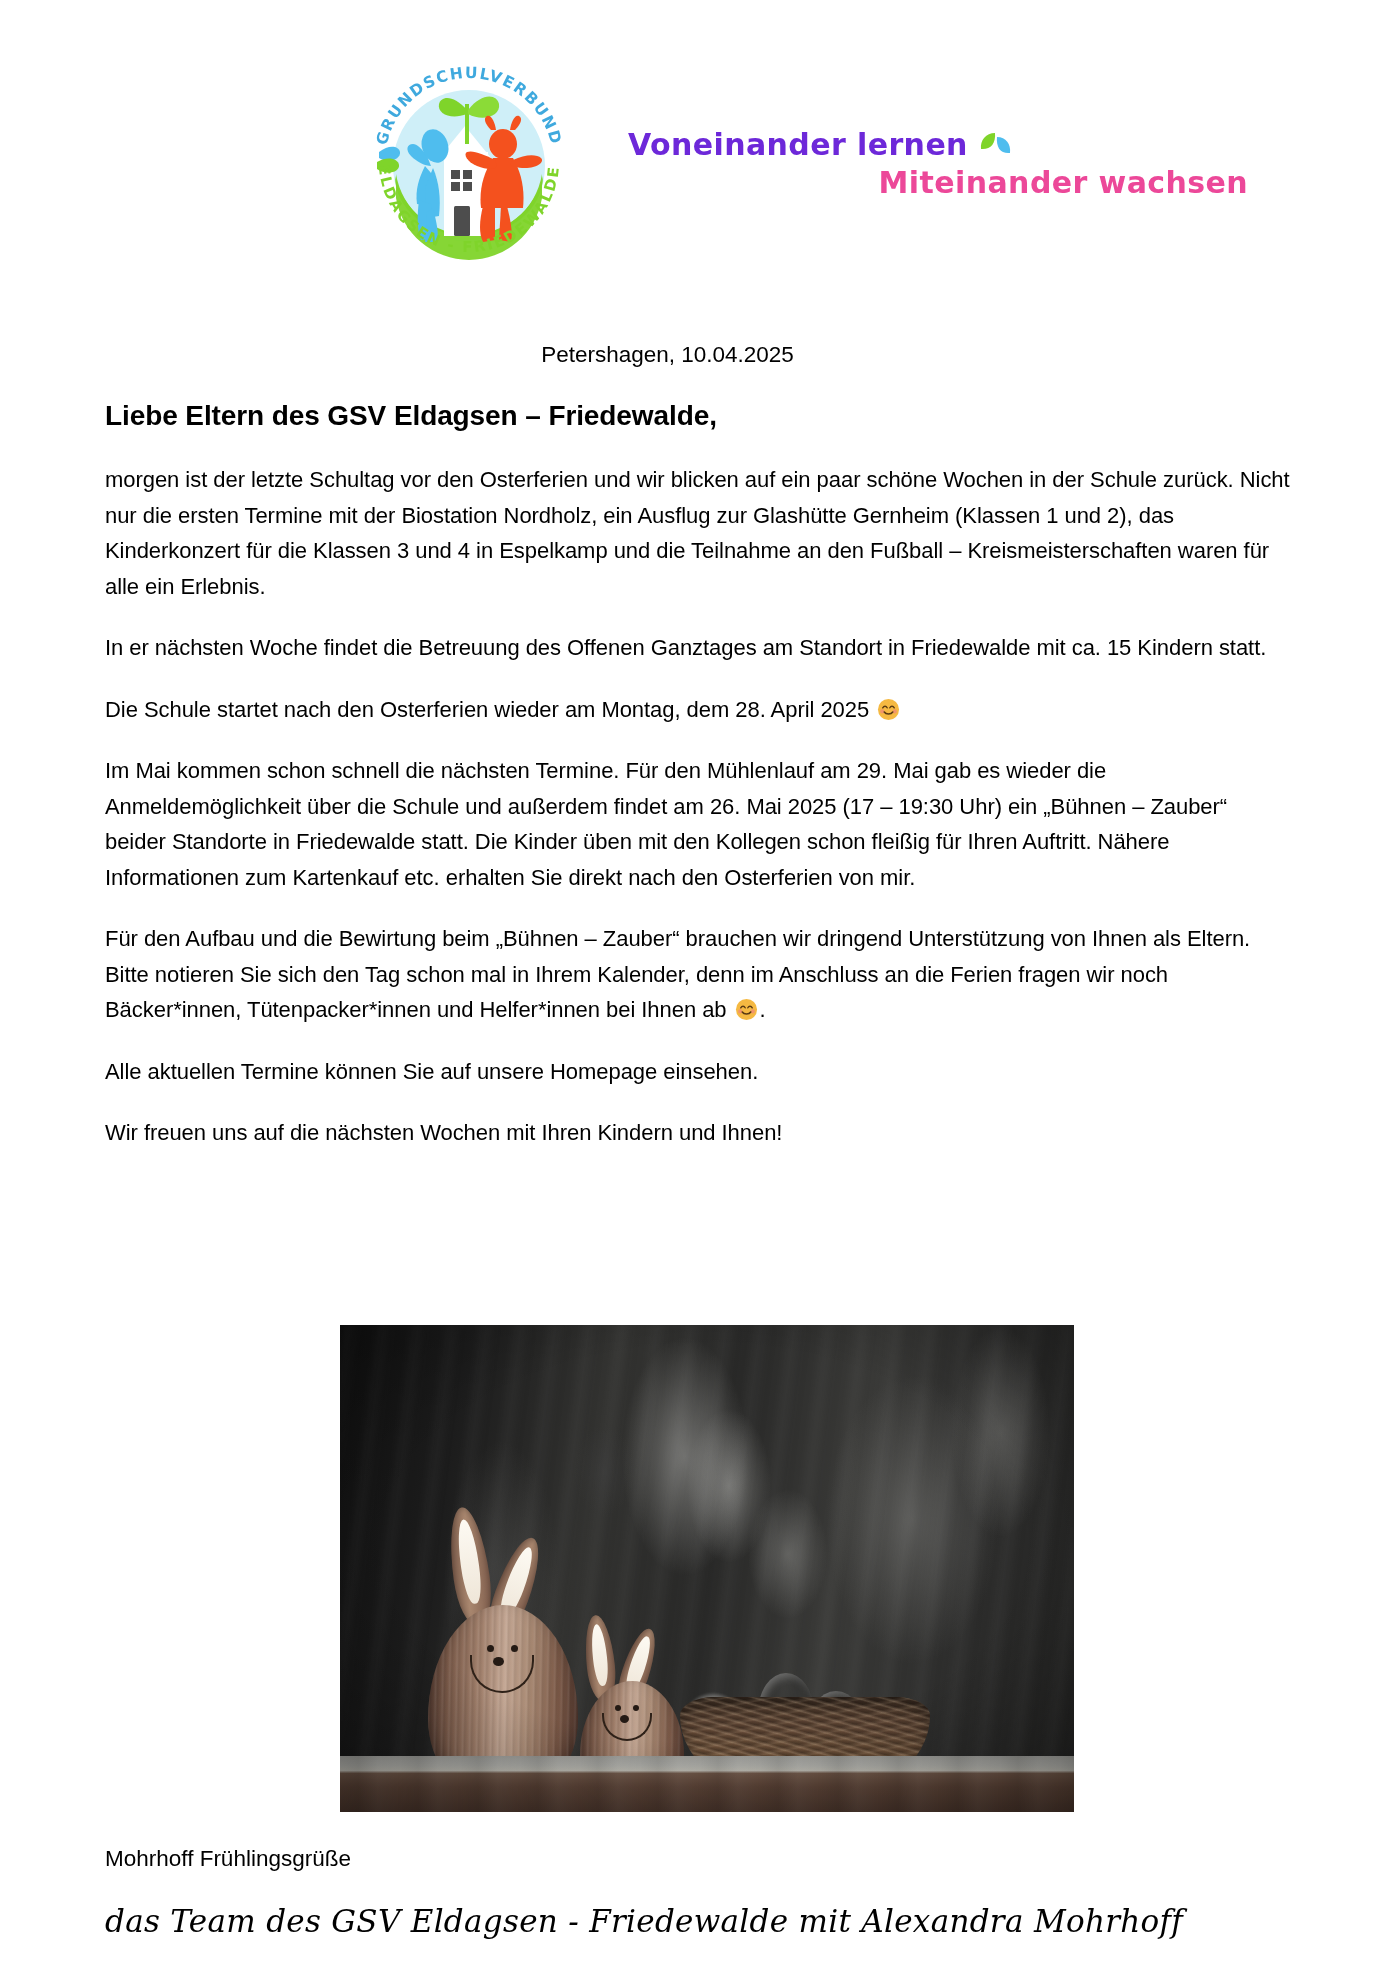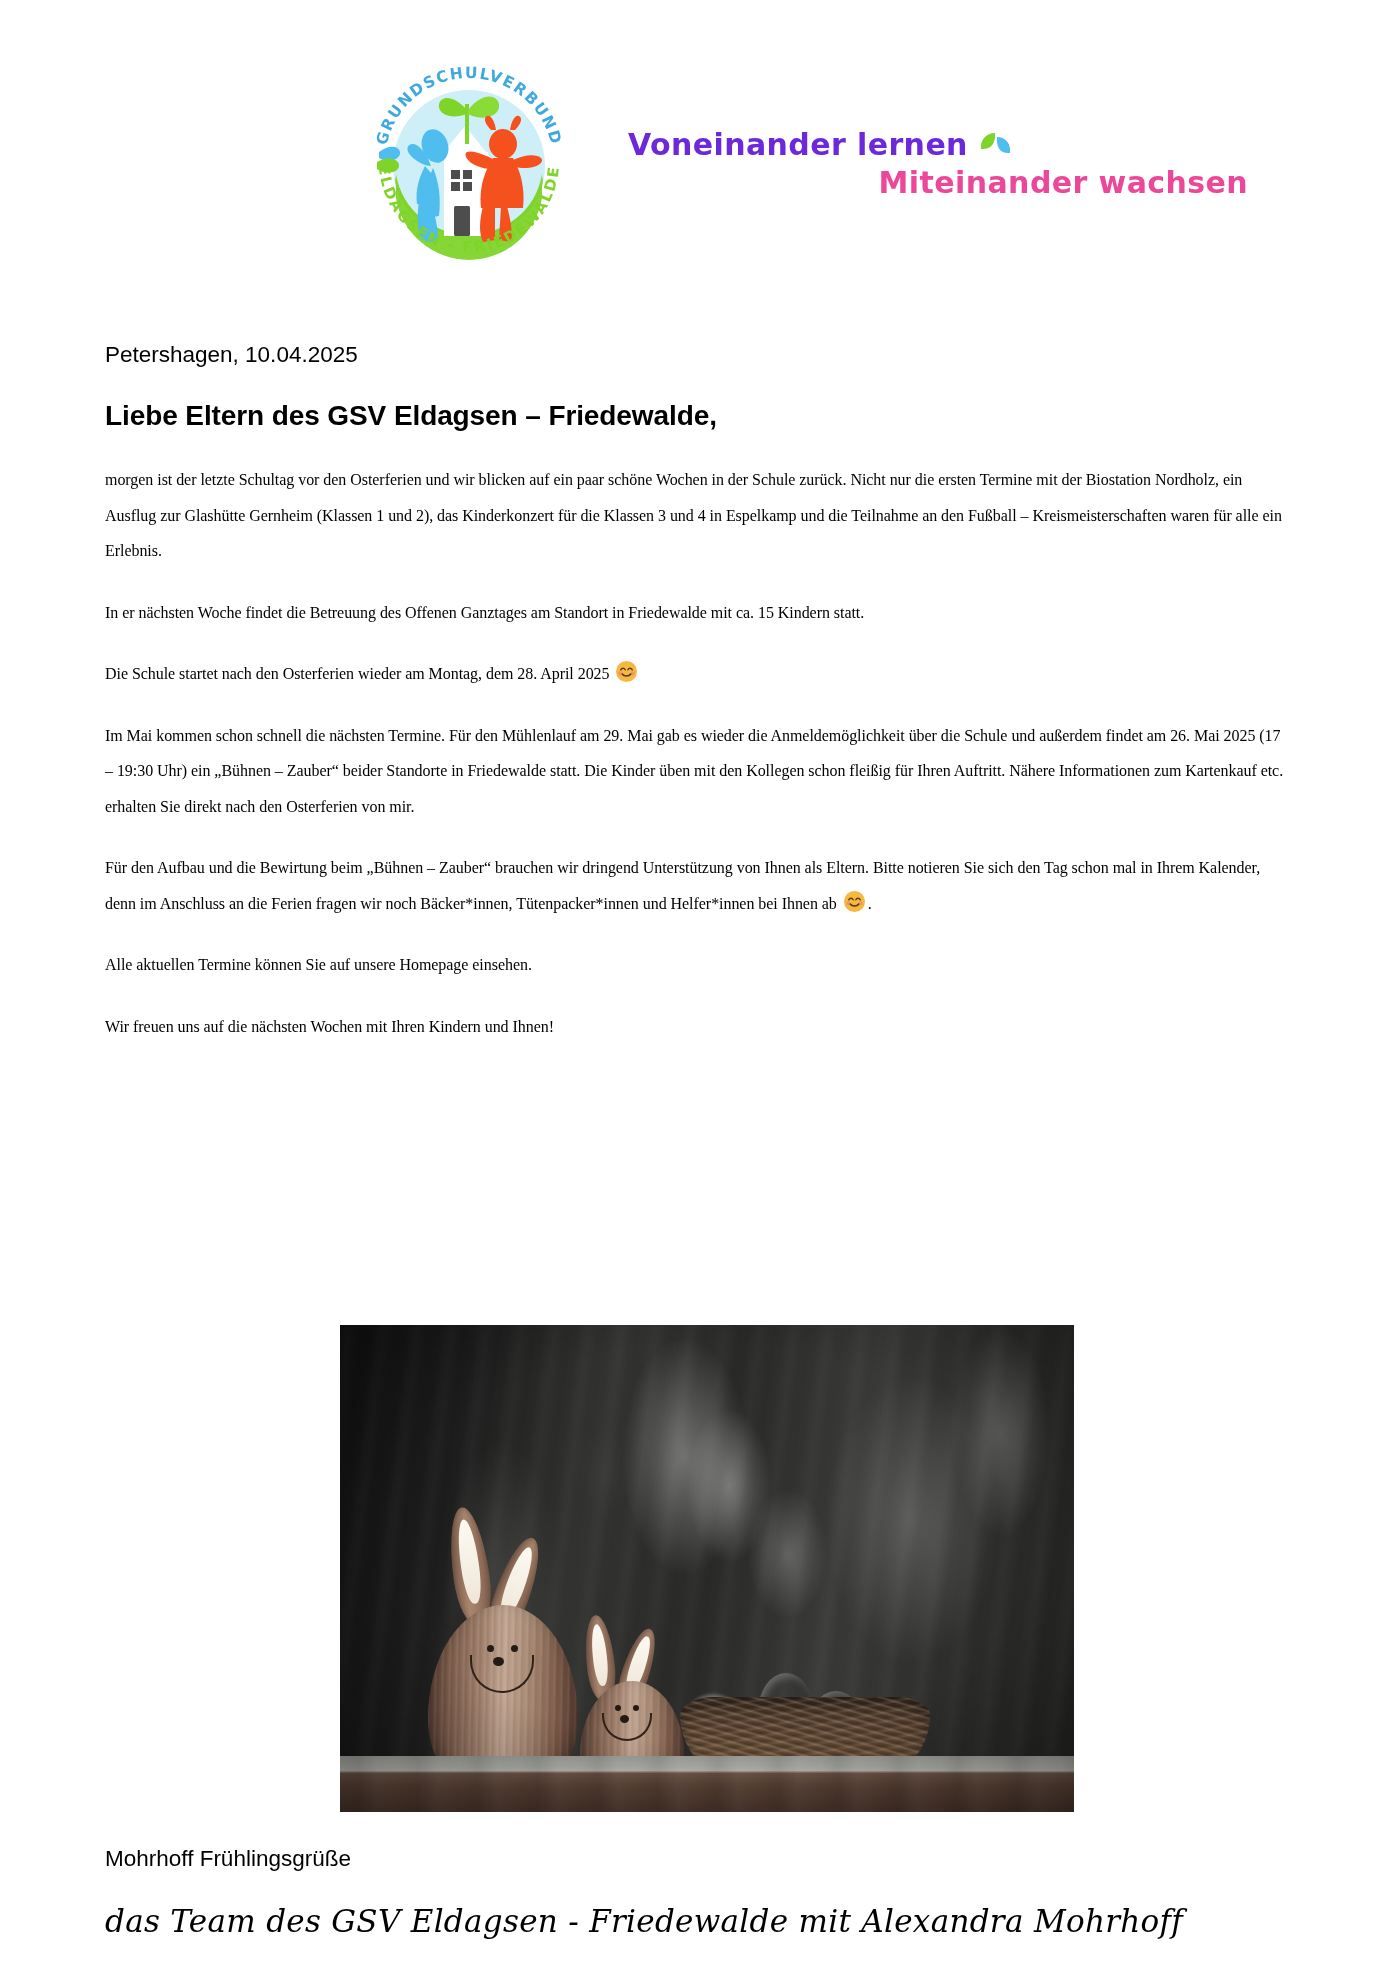--- a/index.html
+++ b/index.html
@@ -69,40 +69,39 @@
   .slogan-leaf svg { display:block; }
 
   
   .doc {
     position: absolute;
     left: 105px;
     top: 340px;
     width: 1185px;
   }
   .datestamp {
-    text-align: left;
+    text-align: center;
     font-size: 22.5px;
     line-height: 30px;
     padding-right: 60px;
     margin-bottom: 30px;
   }
   .salutation {
     font-weight: bold;
     font-size: 28px;
     line-height: 32px;
     margin-bottom: 30px;
     letter-spacing: -0.1px;
   }
   p.para {
-    font-size: 16px;
+    font-size: 22px;
     line-height: 35.5px;
     margin: 0 0 26px 0;
     text-align: left;
     letter-spacing: -0.05px;
-    font-family: Liberation Serif, serif;
   }
   .emoji-img {
     display: inline-block;
     width: 23px; height: 23px;
     vertical-align: -4px;
     margin: 0 2px;
   }
   .emoji-img svg { display:block; }
 
   

